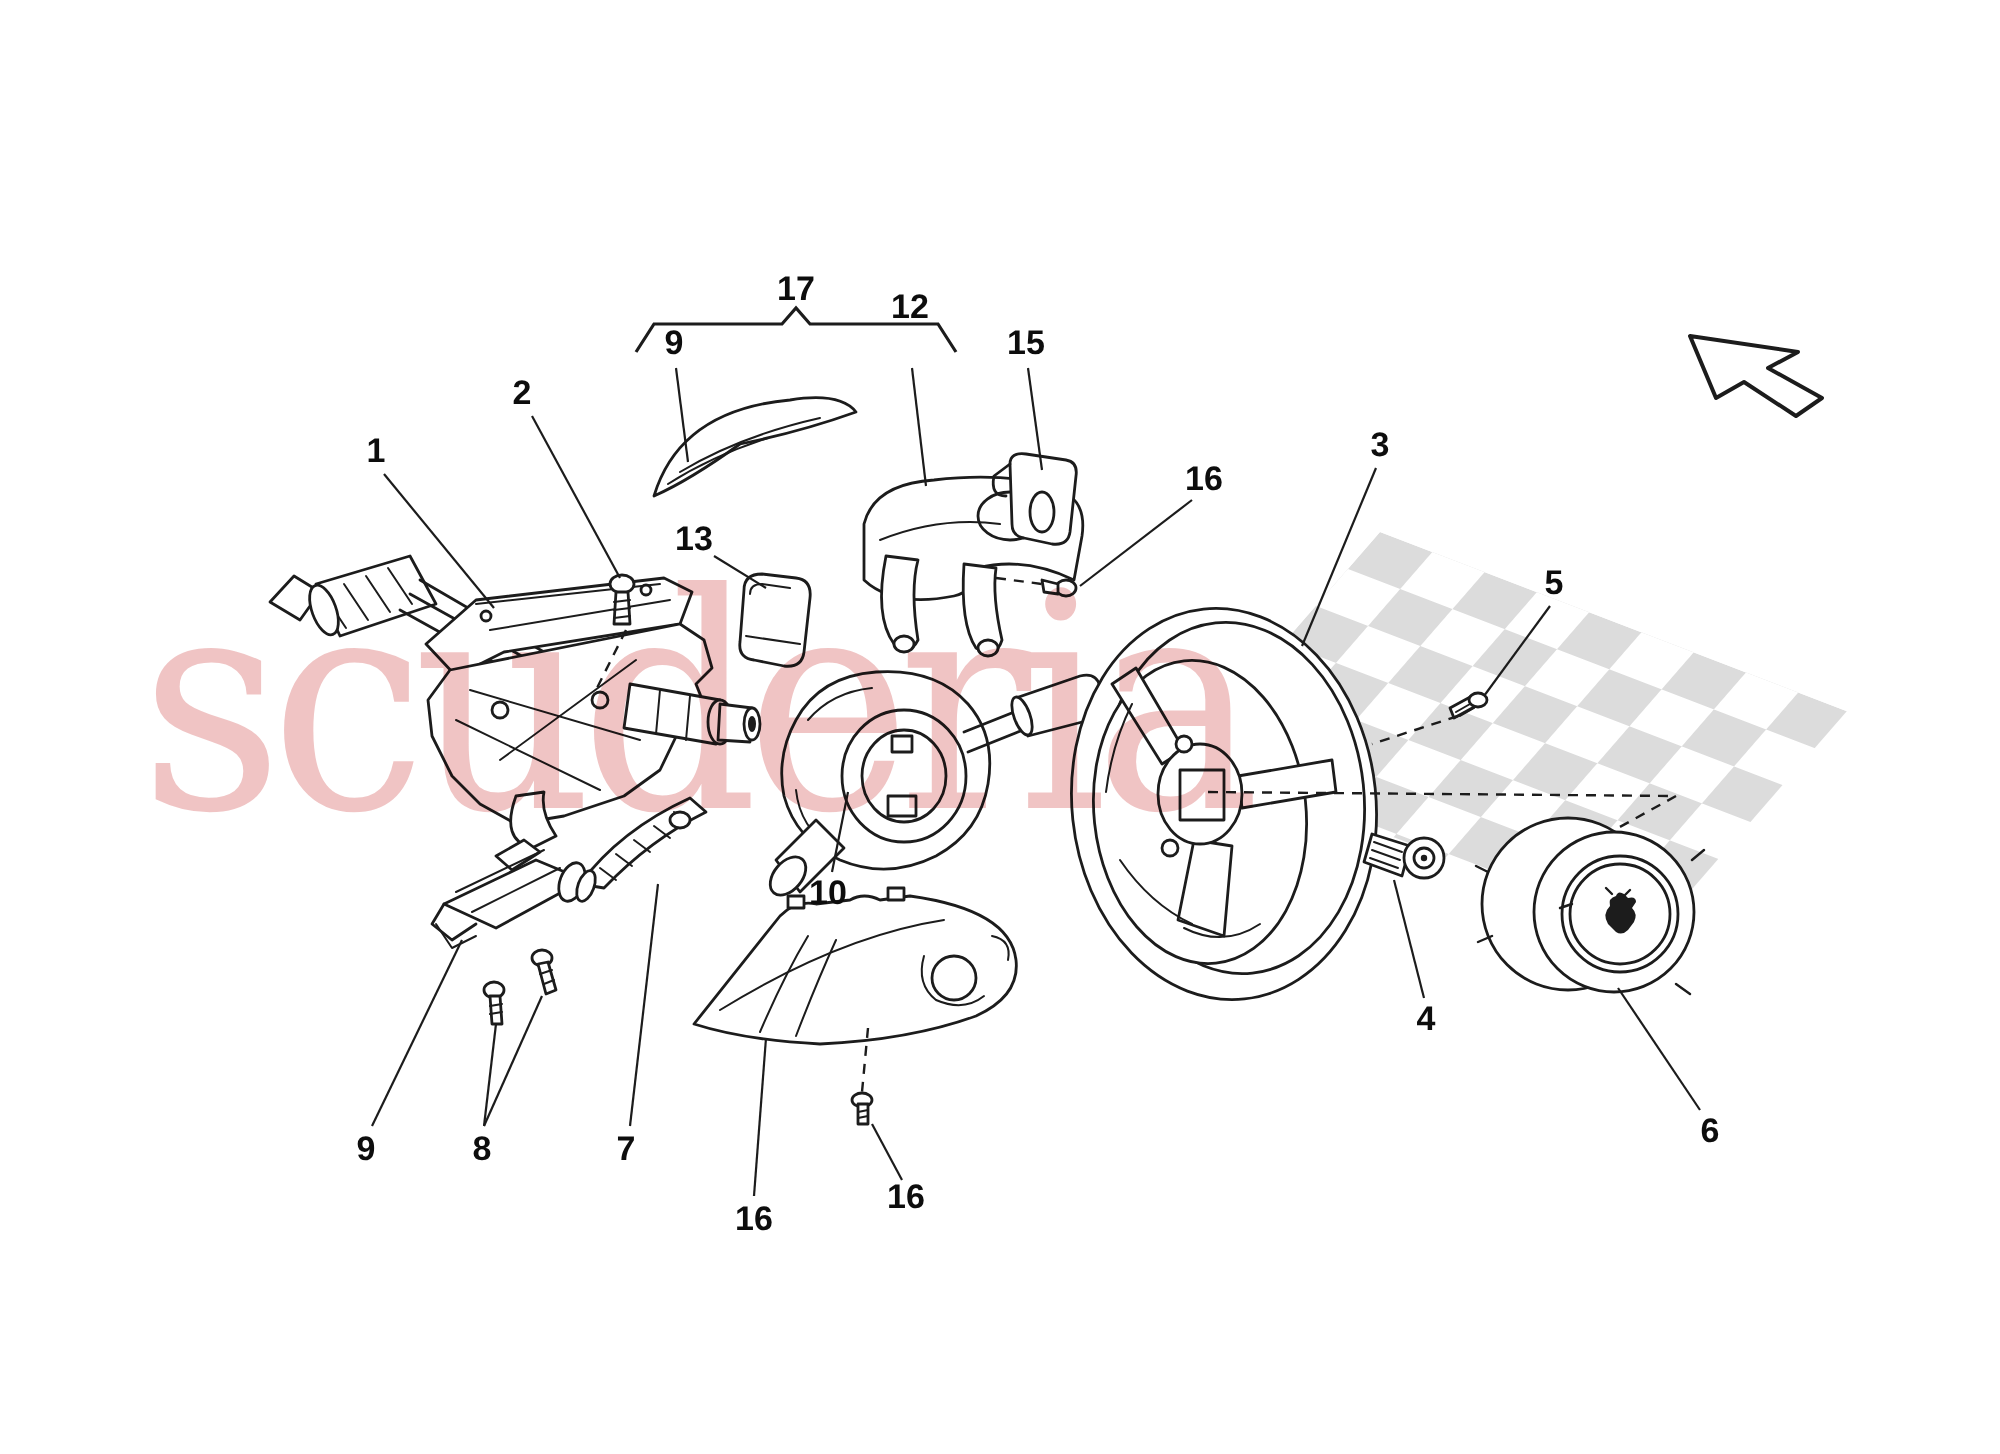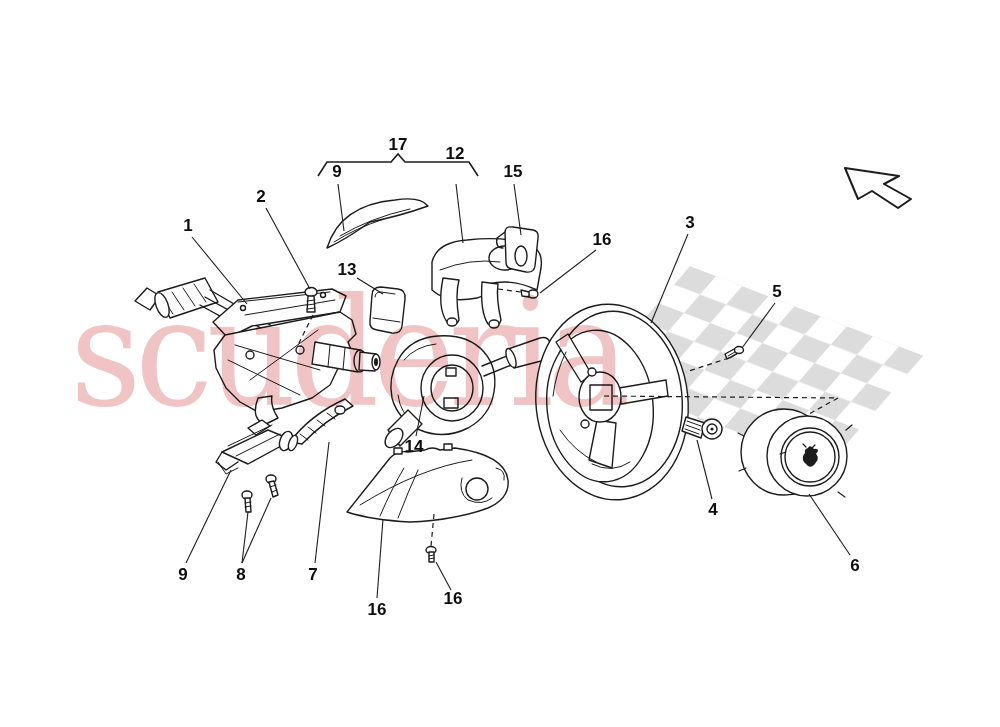--- a/index.html
+++ b/index.html
@@ -236,21 +236,21 @@
   <span class="callout" style="left:188px;top:226px">1</span>
   <span class="callout" style="left:261px;top:197px">2</span>
   <span class="callout" style="left:398px;top:145px">17</span>
   <span class="callout" style="left:337px;top:172px">9</span>
   <span class="callout" style="left:455px;top:154px">12</span>
   <span class="callout" style="left:513px;top:172px">15</span>
   <span class="callout" style="left:602px;top:240px">16</span>
   <span class="callout" style="left:690px;top:223px">3</span>
   <span class="callout" style="left:777px;top:292px">5</span>
   <span class="callout" style="left:347px;top:270px">13</span>
-  <span class="callout" style="left:414px;top:447px">14</span>
+  <span class="callout" style="left:414px;top:447px">10</span>
   <span class="callout" style="left:713px;top:510px">4</span>
   <span class="callout" style="left:855px;top:566px">6</span>
   <span class="callout" style="left:183px;top:575px">9</span>
   <span class="callout" style="left:241px;top:575px">8</span>
   <span class="callout" style="left:313px;top:575px">7</span>
   <span class="callout" style="left:377px;top:610px">16</span>
   <span class="callout" style="left:453px;top:599px">16</span>
 </div>
 
 </body></html>

